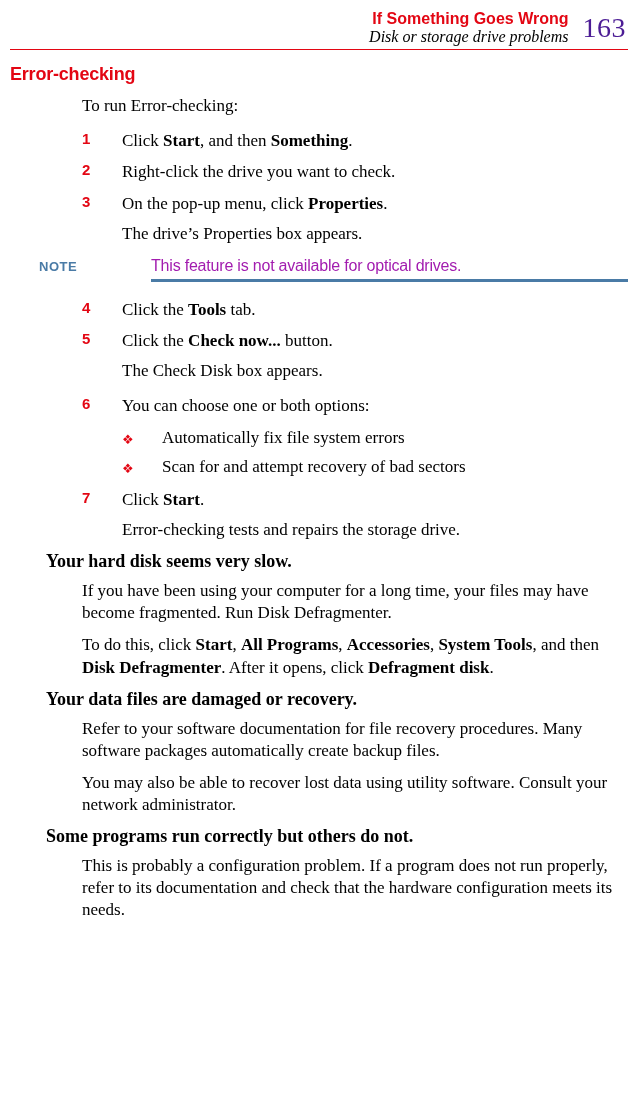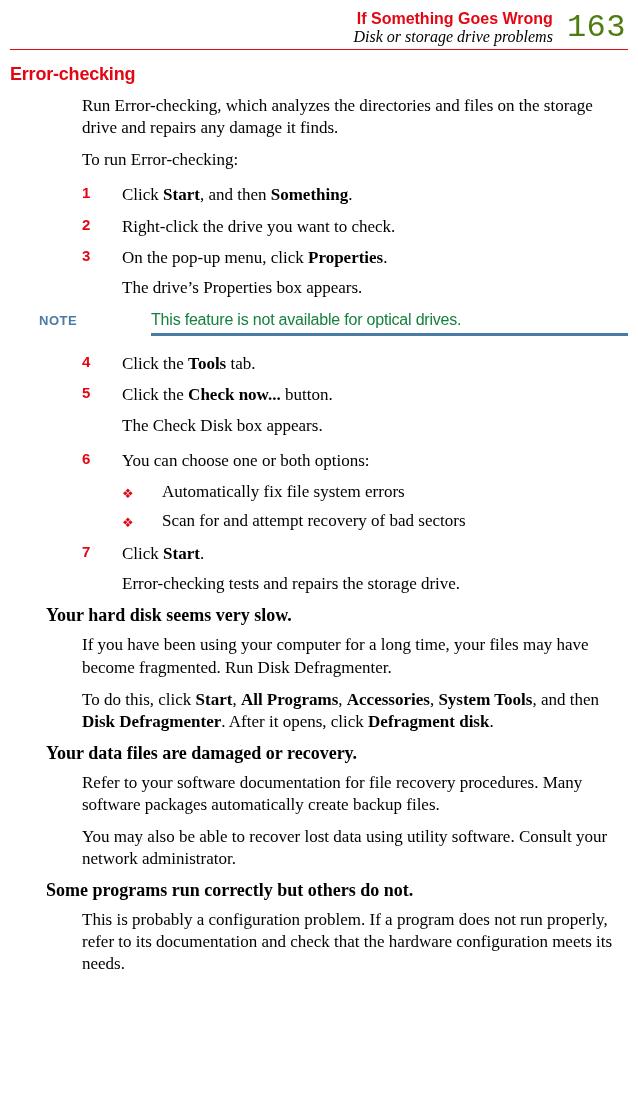--- a/index.html
+++ b/index.html
@@ -32,23 +32,23 @@
     line-height: 1.1;
   }
   .header-section {
     font-family: "Times New Roman", Times, serif;
     font-style: italic;
     font-size: 16px;
     color: #000;
     line-height: 1.1;
   }
   .page-number {
-    font-family: Liberation Mono, monospace;
-    color: #4d7c0f;
-    font-size: 32px;
+    font-family: Liberation Serif, serif;
+    color: #4c1d95;
+    font-size: 28px;
     font-weight: 400;
     line-height: 1;
     letter-spacing: 0.5px;
   }
   .rule {
     border: none;
     border-top: 1.5px solid #e30613;
     margin: 4px 0 14px 0;
   }
   .section-title {
@@ -116,21 +116,21 @@
     flex: none;
     padding-top: 2px;
     margin-left: 29px;
   }
   .note-right {
     flex: 1;
   }
   .note-text {
     font-family: Arial, Helvetica, sans-serif;
     font-size: 16px;
-    color: #15803d;
+    color: #a21caf;
     letter-spacing: -0.2px;
     margin-bottom: 2px;
   }
   ul.bullets {
     list-style: none;
     margin: 4px 0 6px 0;
     padding: 0;
   }
   ul.bullets li {
     position: relative;
@@ -164,21 +164,20 @@
       <div class="header-chapter">If Something Goes Wrong</div>
       <div class="header-section">Disk or storage drive problems</div>
     </div>
     <div class="page-number">163</div>
   </div>
   <hr class="rule">
 
   <div class="section-title">Error-checking</div>
 
   <div class="body-block">
-    <p class="para">Run Error-checking, which analyzes the directories and files on the storage drive and repairs any damage it finds.</p>
     <p class="para">To run Error-checking:</p>
 
     <ol class="steps">
       <li class="step">
         <span class="num">1</span>
         <span><span>Click </span><b>Start</b><span>, and then </span><b>Something</b><span>.</span></span>
       </li>
       <li class="step">
         <span class="num">2</span>
         <span>Right-click the drive you want to check.</span>

